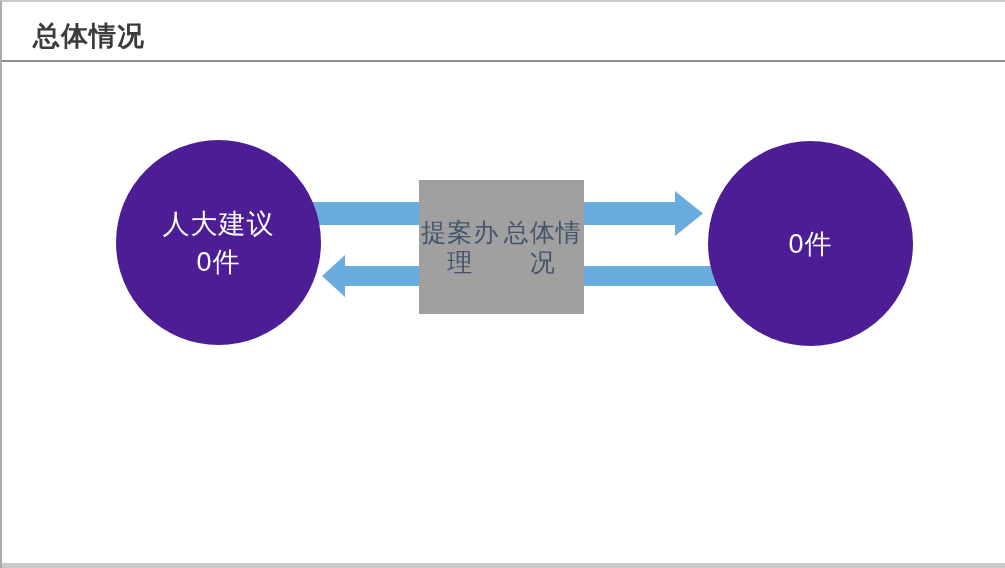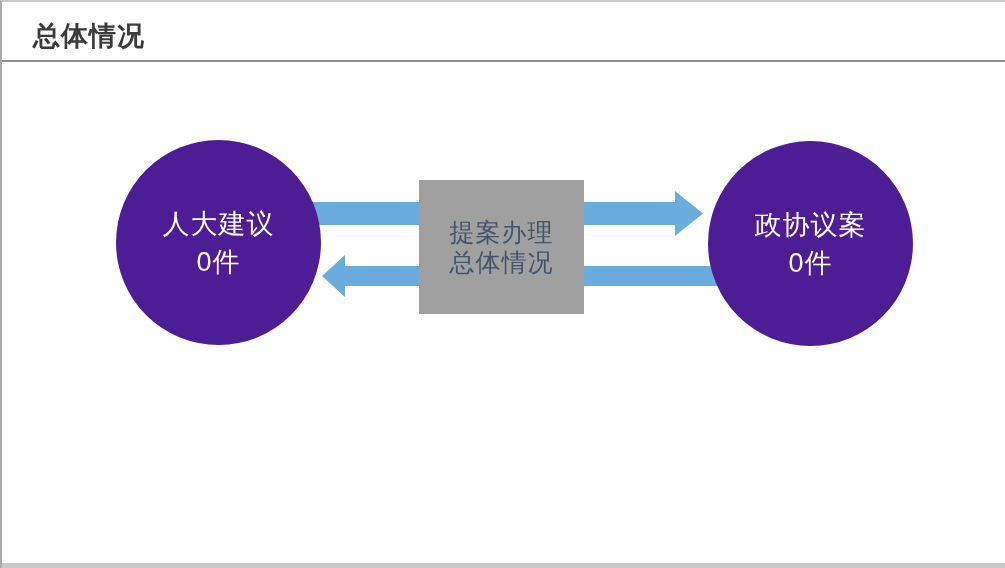--- a/index.html
+++ b/index.html
@@ -69,21 +69,21 @@
   }
   .center-box {
     position: absolute;
     left: 417px;
     top: 178px;
     width: 165px;
     height: 134px;
     background: #a0a0a0;
     z-index: 3;
     display: flex;
-    flex-direction: column;
+    flex-direction: row;
     align-items: center;
     justify-content: center;
     text-align: center;
     color: #44546a;
     font-size: 25px;
     line-height: 30px;
     letter-spacing: 1px;
   }
   .bottom-bar {
     position: absolute;
@@ -117,21 +117,20 @@
       </div>
     </div>
 
     <div class="center-box">
       <div>提案办理</div>
       <div>总体情况</div>
     </div>
 
     <div class="circle circle-right">
       <div class="circle-text">
-        <div>政协议案</div>
         <div>0件</div>
       </div>
     </div>
 
   </div>
 
   <div class="bottom-bar"></div>
 
 </div>
 

